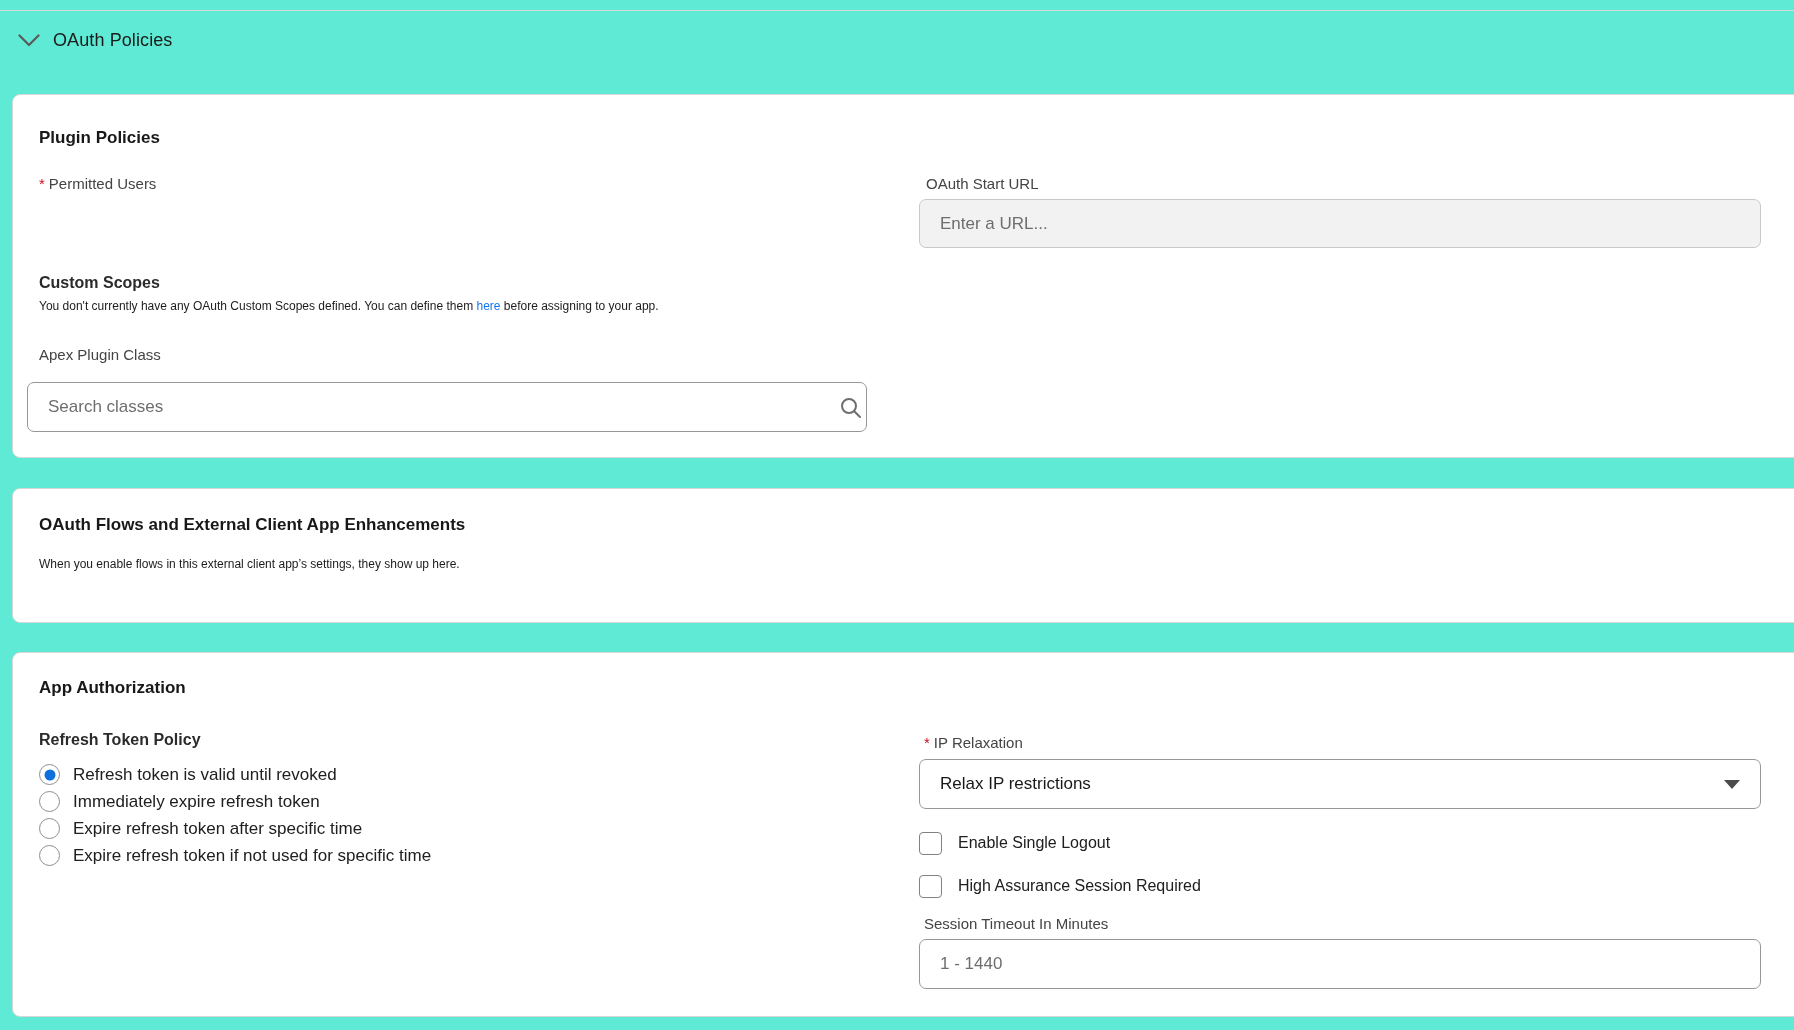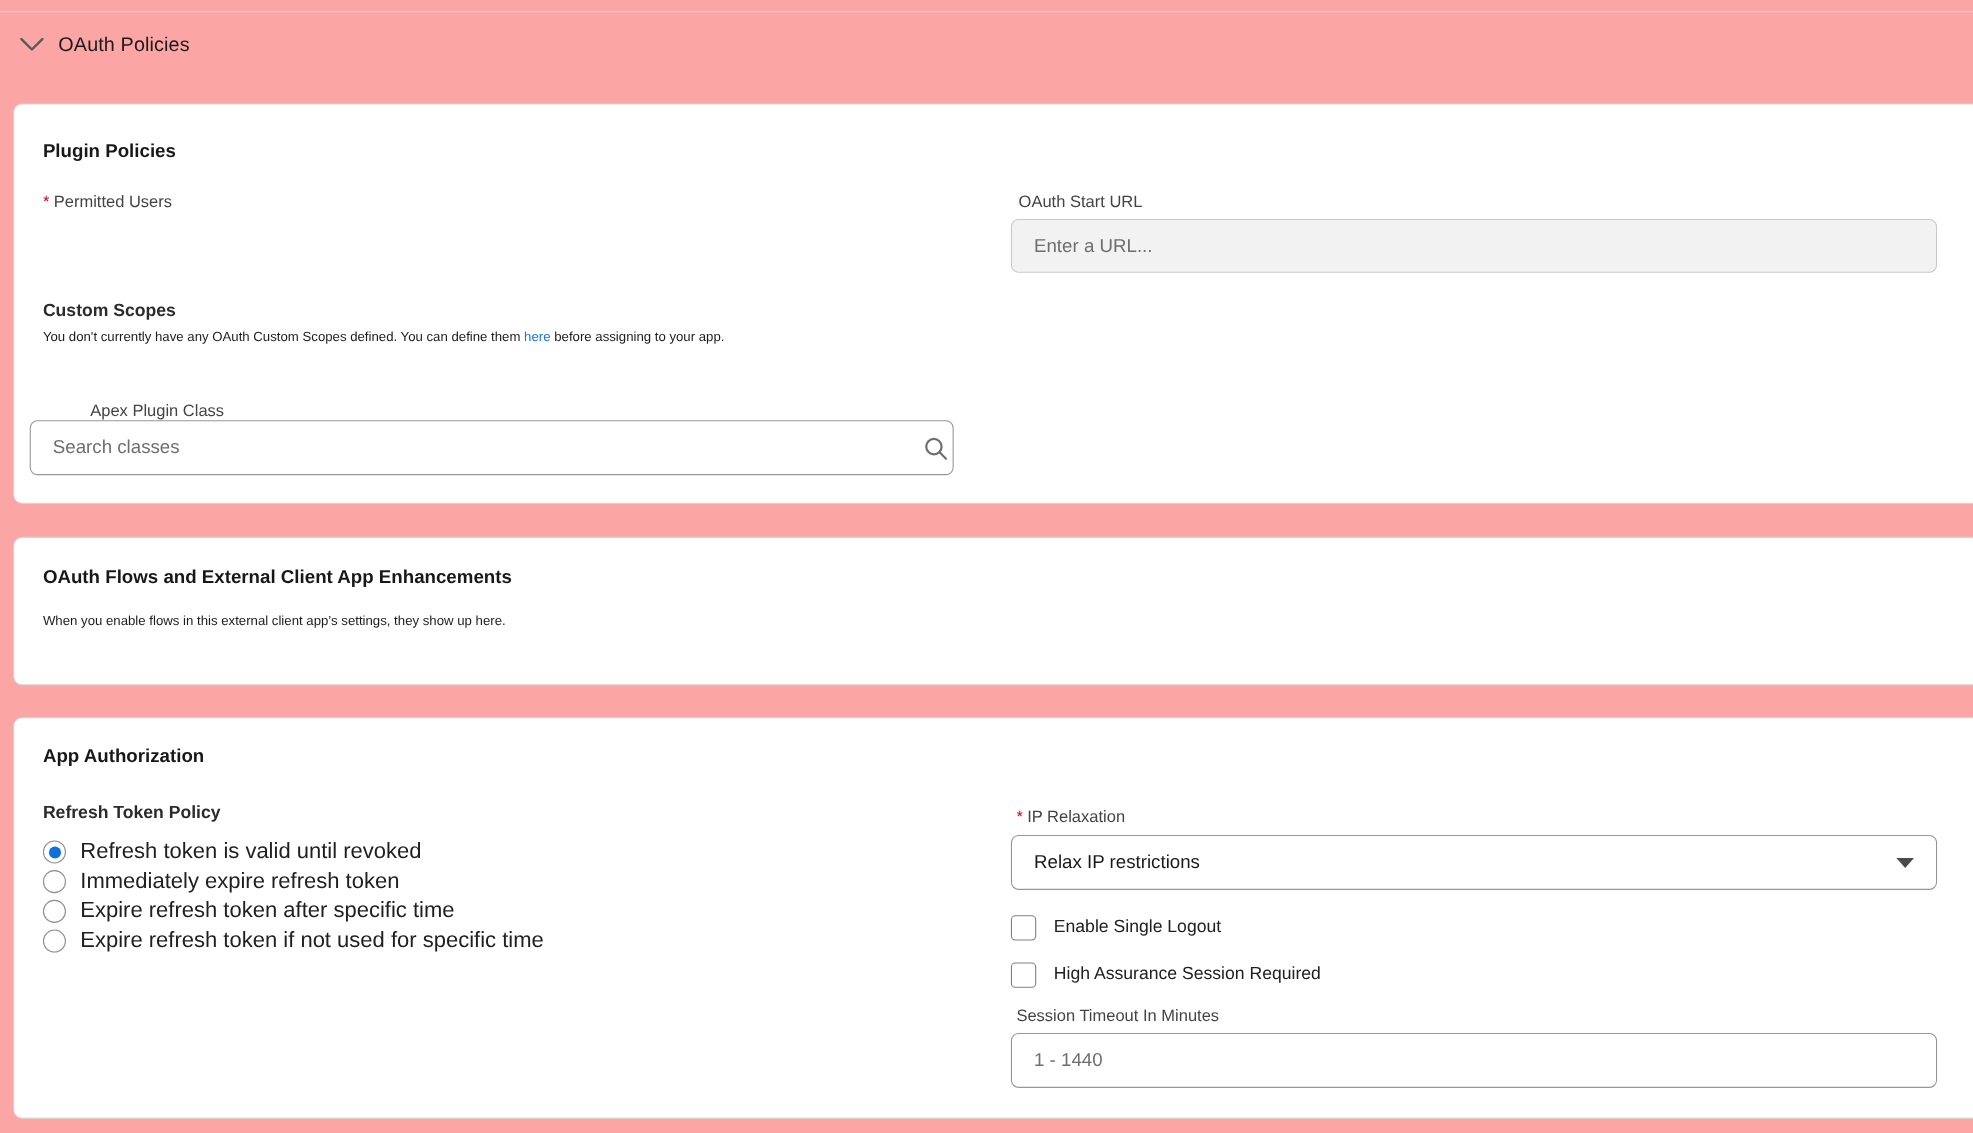--- a/index.html
+++ b/index.html
@@ -1,19 +1,19 @@
 <!DOCTYPE html>
 <html><head>
 <meta charset="utf-8">
 <style>
   * { margin:0; padding:0; box-sizing:border-box; }
   html,body { background:#ffffff; }
   .page {
     position:relative; width:1794px; height:1030px; overflow:hidden;
-    background:#fca5a5; font-family:"Liberation Sans", sans-serif; color:#181818;
+    background:#5eead4; font-family:"Liberation Sans", sans-serif; color:#181818;
   }
   .topline { position:absolute; top:10px; left:0; width:1794px; height:1px; background:#d8d8d8; }
 
   
   .section-header { position:absolute; top:30px; left:18px; display:flex; align-items:center; gap:13px; cursor:pointer; }
   .chevron { display:inline-flex; width:22px; height:13px; }
   .section-title { font-size:18px; color:#1b1b1b; letter-spacing:.1px; }
 
   
   .card {
@@ -59,21 +59,21 @@
   .radio-group { position:absolute; left:26px; top:108px; }
   .radio-row { display:flex; align-items:center; height:27px; cursor:pointer; }
   .radio {
     width:21px; height:21px; border:1.5px solid #8e8e8e; border-radius:50%;
     background:#fff; margin-right:13px; flex:none; position:relative;
   }
   .radio.selected::after {
     content:""; position:absolute; left:50%; top:50%; width:11px; height:11px;
     transform:translate(-50%,-50%); border-radius:50%; background:#0d70dd;
   }
-  .radio-label { font-size:20px; color:#202020; white-space:nowrap; }
+  .radio-label { font-size:17px; color:#202020; white-space:nowrap; }
 
   
   .checkbox-row { position:absolute; left:906px; display:flex; align-items:center; cursor:pointer; height:24px; }
   .checkbox {
     width:23px; height:23px; border:1.5px solid #828282; border-radius:4px; background:#fff;
     margin-right:16px; flex:none;
   }
   .checkbox-label { font-size:16px; color:#202020; white-space:nowrap;text-align:right; }
 </style>
 </head>
@@ -99,21 +99,21 @@
     </div>
 
     <div class="field-label" style="left:913px; top:80px;">OAuth Start URL</div>
     <input class="text-input disabled" style="left: 906px; top: 104px; width: 842px;" type="text" disabled="" placeholder="Enter a URL...">
 
     <div class="bold-label" style="top:179px;">Custom Scopes</div>
     <div class="inline-text" style="top:204px;">
       <span>You don't currently have any OAuth Custom Scopes defined. You can define them </span><span class="link">here</span><span> before assigning to your app.</span>
     </div>
 
-    <div class="field-label" style="left:26px; top:270px;margin-left:43px;">Apex Plugin Class</div>
+    <div class="field-label" style="left:26px; top:251px;">Apex Plugin Class</div>
     <input class="text-input search" style="left: 14px; top: 287px; width: 840px; height: 50px;" type="text" placeholder="Search classes">
     <span class="search-icon-wrap" style="left:826px; top:301px;">
       <svg width="24" height="24" viewBox="0 0 24 24" fill="none">
         <circle cx="10" cy="10" r="7" stroke="#6e6e6e" stroke-width="2"></circle>
         <line x1="15.2" y1="15.2" x2="21" y2="21" stroke="#6e6e6e" stroke-width="2" stroke-linecap="round"></line>
       </svg>
     </span>
   </div>
 
   <div class="card card2">

